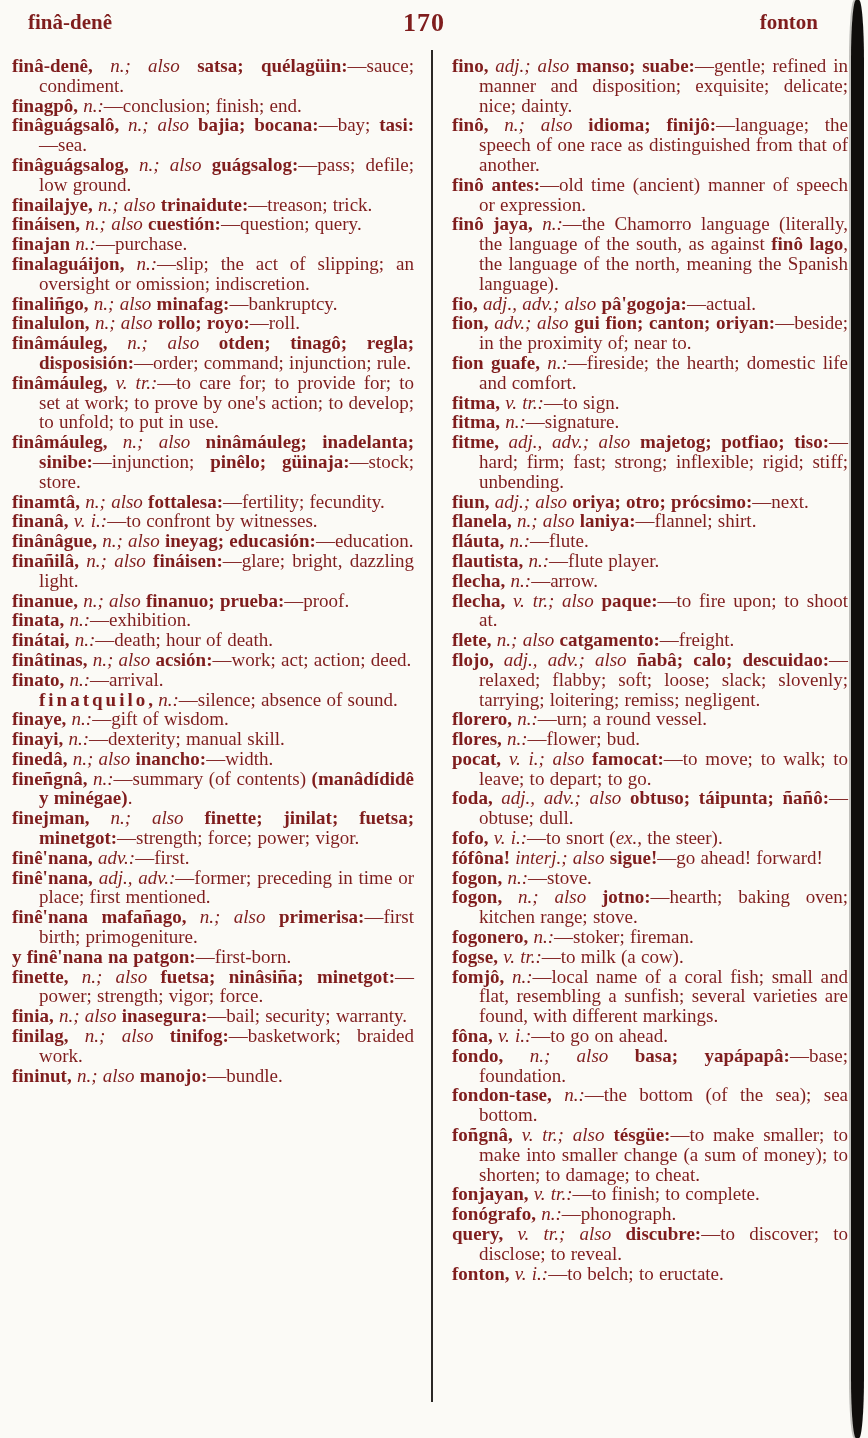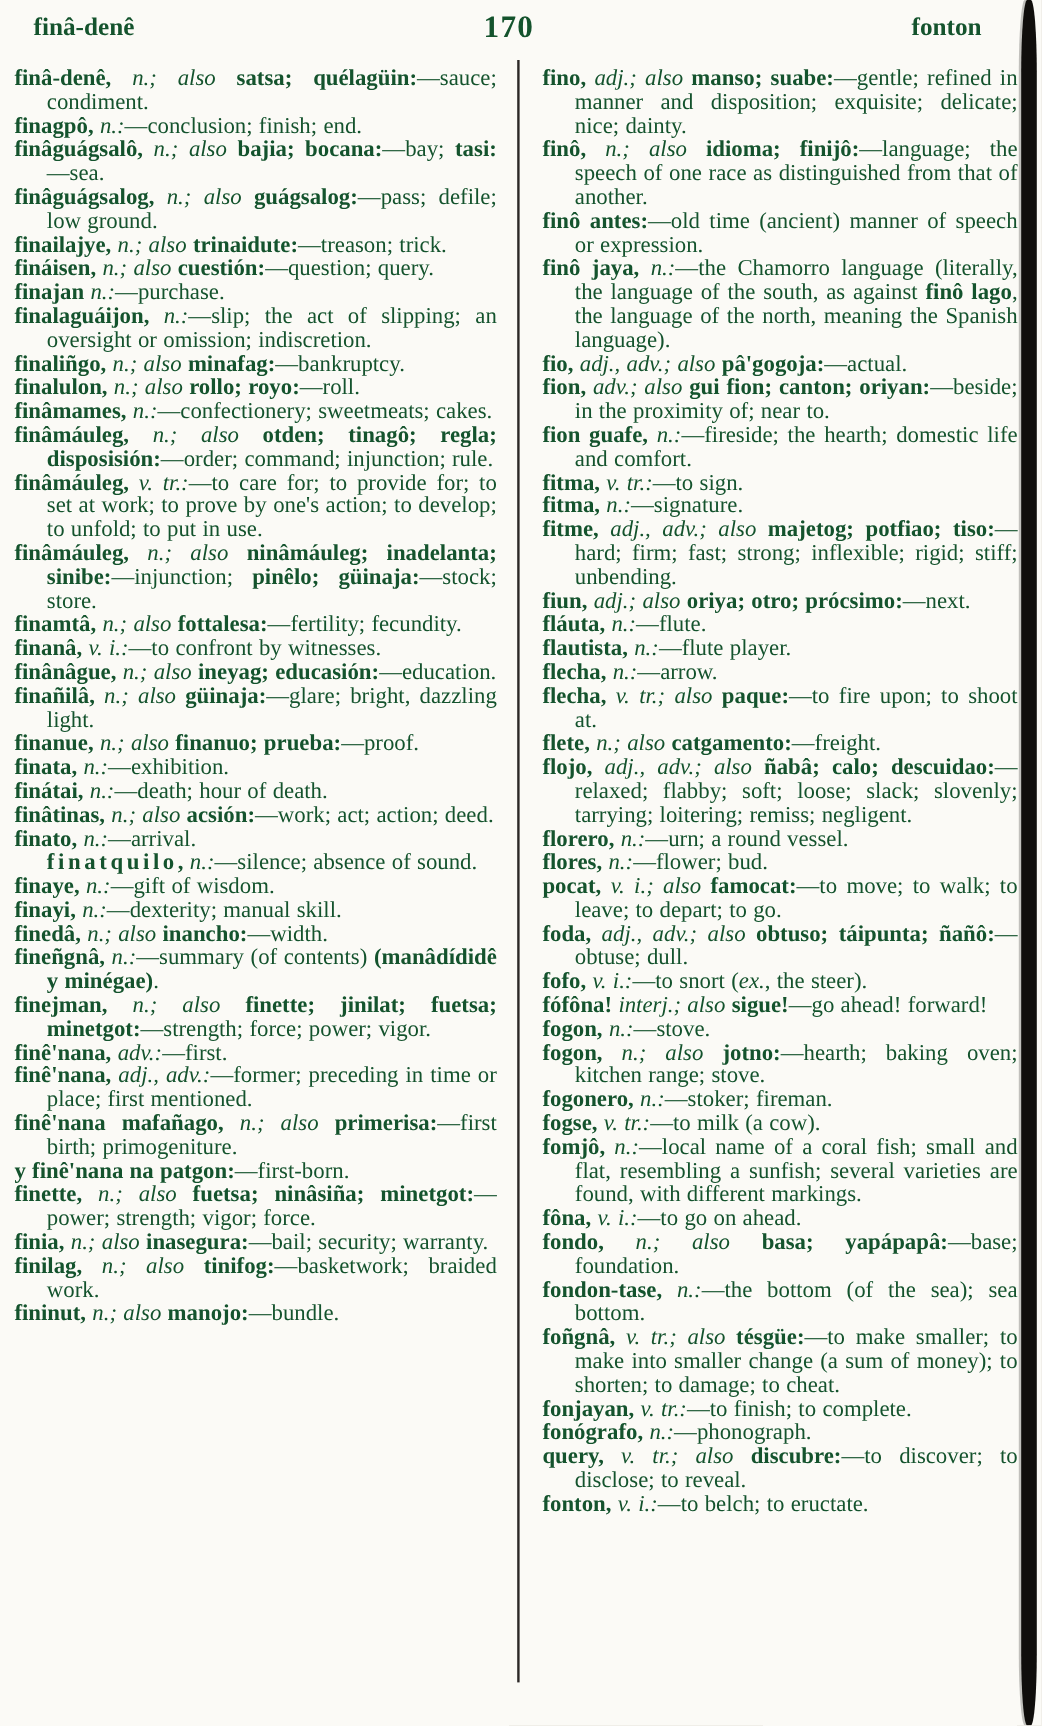--- a/index.html
+++ b/index.html
@@ -2,21 +2,21 @@
 <html><head>
 <meta charset="utf-8">
 <style>
   html,body{margin:0;padding:0;background:#e8e6e0;}
   .page{
     position:relative;
     width:868px;height:1438px;
     background:#fbfaf6;
     overflow:hidden;
     font-family:"Liberation Serif","DejaVu Serif",serif;
-    color:#14532d;
+    color:#7f1d1d;
   }
   .header{
     position:absolute;top:10px;left:28px;right:50px;height:28px;
     font-weight:bold;font-size:21px;
   }
   .guide-left{position:absolute;left:0;top:0;}
   .page-num{position:absolute;left:375px;top:-2px;font-size:26px;letter-spacing:1px;}
   .guide-right{position:absolute;right:0;top:0;}
   .col{position:absolute;top:56px;}
   .col-left{left:12px;width:402px;}
@@ -57,28 +57,27 @@
       <p class="entry"><span class="b">finâ-denê, </span><span class="i">n.; also </span><span class="b">satsa; quélagüin:</span><span>—sauce; condiment.</span></p>
       <p class="entry"><span class="b">finagpô, </span><span class="i">n.:</span><span>—conclusion; finish; end.</span></p>
       <p class="entry"><span class="b">finâguágsalô, </span><span class="i">n.; also </span><span class="b">bajia; bocana:</span><span>—bay; </span><span class="b">tasi:</span><span>—sea.</span></p>
       <p class="entry"><span class="b">finâguágsalog, </span><span class="i">n.; also </span><span class="b">guágsalog:</span><span>—pass; defile; low ground.</span></p>
       <p class="entry"><span class="b">finailajye, </span><span class="i">n.; also </span><span class="b">trinaidute:</span><span>—treason; trick.</span></p>
       <p class="entry"><span class="b">fináisen, </span><span class="i">n.; also </span><span class="b">cuestión:</span><span>—question; query.</span></p>
       <p class="entry"><span class="b">finajan </span><span class="i">n.:</span><span>—purchase.</span></p>
       <p class="entry"><span class="b">finalaguáijon, </span><span class="i">n.:</span><span>—slip; the act of slipping; an oversight or omission; indiscretion.</span></p>
       <p class="entry"><span class="b">finaliñgo, </span><span class="i">n.; also </span><span class="b">minafag:</span><span>—bankruptcy.</span></p>
       <p class="entry"><span class="b">finalulon, </span><span class="i">n.; also </span><span class="b">rollo; royo:</span><span>—roll.</span></p>
-      <p class="entry"><span class="b">finâmames, </span><span class="i">n.:</span><span>—confectionery; sweetmeats; cakes.</span></p>
       <p class="entry"><span class="b">finâmáuleg, </span><span class="i">n.; also </span><span class="b">otden; tinagô; regla; disposisión:</span><span>—order; command; injunction; rule.</span></p>
       <p class="entry"><span class="b">finâmáuleg, </span><span class="i">v. tr.:</span><span>—to care for; to provide for; to set at work; to prove by one's action; to develop; to unfold; to put in use.</span></p>
       <p class="entry"><span class="b">finâmáuleg, </span><span class="i">n.; also </span><span class="b">ninâmáuleg; inadelanta; sinibe:</span><span>—injunction; </span><span class="b">pinêlo; güinaja:</span><span>—stock; store.</span></p>
       <p class="entry"><span class="b">finamtâ, </span><span class="i">n.; also </span><span class="b">fottalesa:</span><span>—fertility; fecundity.</span></p>
       <p class="entry"><span class="b">finanâ, </span><span class="i">v. i.:</span><span>—to confront by witnesses.</span></p>
       <p class="entry"><span class="b">finânâgue, </span><span class="i">n.; also </span><span class="b">ineyag; educasión:</span><span>—education.</span></p>
-      <p class="entry"><span class="b">finañilâ, </span><span class="i">n.; also </span><span class="b">güinaja:</span><span>—glare; bright, dazzling light.</span></p>
+      <p class="entry"><span class="b">finañilâ, </span><span class="i">n.; also </span><span class="b">fináisen:</span><span>—glare; bright, dazzling light.</span></p>
       <p class="entry"><span class="b">finanue, </span><span class="i">n.; also </span><span class="b">finanuo; prueba:</span><span>—proof.</span></p>
       <p class="entry"><span class="b">finata, </span><span class="i">n.:</span><span>—exhibition.</span></p>
       <p class="entry"><span class="b">finátai, </span><span class="i">n.:</span><span>—death; hour of death.</span></p>
       <p class="entry"><span class="b">finâtinas, </span><span class="i">n.; also </span><span class="b">acsión:</span><span>—work; act; action; deed.</span></p>
       <p class="entry"><span class="b">finato, </span><span class="i">n.:</span><span>—arrival.</span></p>
       <p class="entry"><span class="s">finatquilo</span><span class="b">, </span><span class="i">n.:</span><span>—silence; absence of sound.</span></p>
       <p class="entry"><span class="b">finaye, </span><span class="i">n.:</span><span>—gift of wisdom.</span></p>
       <p class="entry"><span class="b">finayi, </span><span class="i">n.:</span><span>—dexterity; manual skill.</span></p>
       <p class="entry"><span class="b">finedâ, </span><span class="i">n.; also </span><span class="b">inancho:</span><span>—width.</span></p>
       <p class="entry"><span class="b">fineñgnâ, </span><span class="i">n.:</span><span>—summary (of contents) </span><span class="b">(manâdídidê y minégae)</span><span>.</span></p>
@@ -98,20 +97,21 @@
       <p class="entry"><span class="b">finô, </span><span class="i">n.; also </span><span class="b">idioma; finijô:</span><span>—language; the speech of one race as distinguished from that of another.</span></p>
       <p class="entry"><span class="b">finô antes:</span><span>—old time (ancient) manner of speech or expression.</span></p>
       <p class="entry"><span class="b">finô jaya, </span><span class="i">n.:</span><span>—the Chamorro language (literally, the language of the south, as against </span><span class="b">finô lago</span><span>, the language of the north, meaning the Spanish language).</span></p>
       <p class="entry"><span class="b">fio, </span><span class="i">adj., adv.; also </span><span class="b">pâ'gogoja:</span><span>—actual.</span></p>
       <p class="entry"><span class="b">fion, </span><span class="i">adv.; also </span><span class="b">gui fion; canton; oriyan:</span><span>—beside; in the proximity of; near to.</span></p>
       <p class="entry"><span class="b">fion guafe, </span><span class="i">n.:</span><span>—fireside; the hearth; domestic life and comfort.</span></p>
       <p class="entry"><span class="b">fitma, </span><span class="i">v. tr.:</span><span>—to sign.</span></p>
       <p class="entry"><span class="b">fitma, </span><span class="i">n.:</span><span>—signature.</span></p>
       <p class="entry"><span class="b">fitme, </span><span class="i">adj., adv.; also </span><span class="b">majetog; potfiao; tiso:</span><span>—hard; firm; fast; strong; inflexible; rigid; stiff; unbending.</span></p>
       <p class="entry"><span class="b">fiun, </span><span class="i">adj.; also </span><span class="b">oriya; otro; prócsimo:</span><span>—next.</span></p>
+      <p class="entry"><span class="b">flanela, </span><span class="i">n.; also </span><span class="b">laniya:</span><span>—flannel; shirt.</span></p>
       <p class="entry"><span class="b">fláuta, </span><span class="i">n.:</span><span>—flute.</span></p>
       <p class="entry"><span class="b">flautista, </span><span class="i">n.:</span><span>—flute player.</span></p>
       <p class="entry"><span class="b">flecha, </span><span class="i">n.:</span><span>—arrow.</span></p>
       <p class="entry"><span class="b">flecha, </span><span class="i">v. tr.; also </span><span class="b">paque:</span><span>—to fire upon; to shoot at.</span></p>
       <p class="entry"><span class="b">flete, </span><span class="i">n.; also </span><span class="b">catgamento:</span><span>—freight.</span></p>
       <p class="entry"><span class="b">flojo, </span><span class="i">adj., adv.; also </span><span class="b">ñabâ; calo; descuidao:</span><span>—relaxed; flabby; soft; loose; slack; slovenly; tarrying; loitering; remiss; negligent.</span></p>
       <p class="entry"><span class="b">florero, </span><span class="i">n.:</span><span>—urn; a round vessel.</span></p>
       <p class="entry"><span class="b">flores, </span><span class="i">n.:</span><span>—flower; bud.</span></p>
       <p class="entry"><span class="b">pocat, </span><span class="i">v. i.; also </span><span class="b">famocat:</span><span>—to move; to walk; to leave; to depart; to go.</span></p>
       <p class="entry"><span class="b">foda, </span><span class="i">adj., adv.; also </span><span class="b">obtuso; táipunta; ñañô:</span><span>—obtuse; dull.</span></p>

